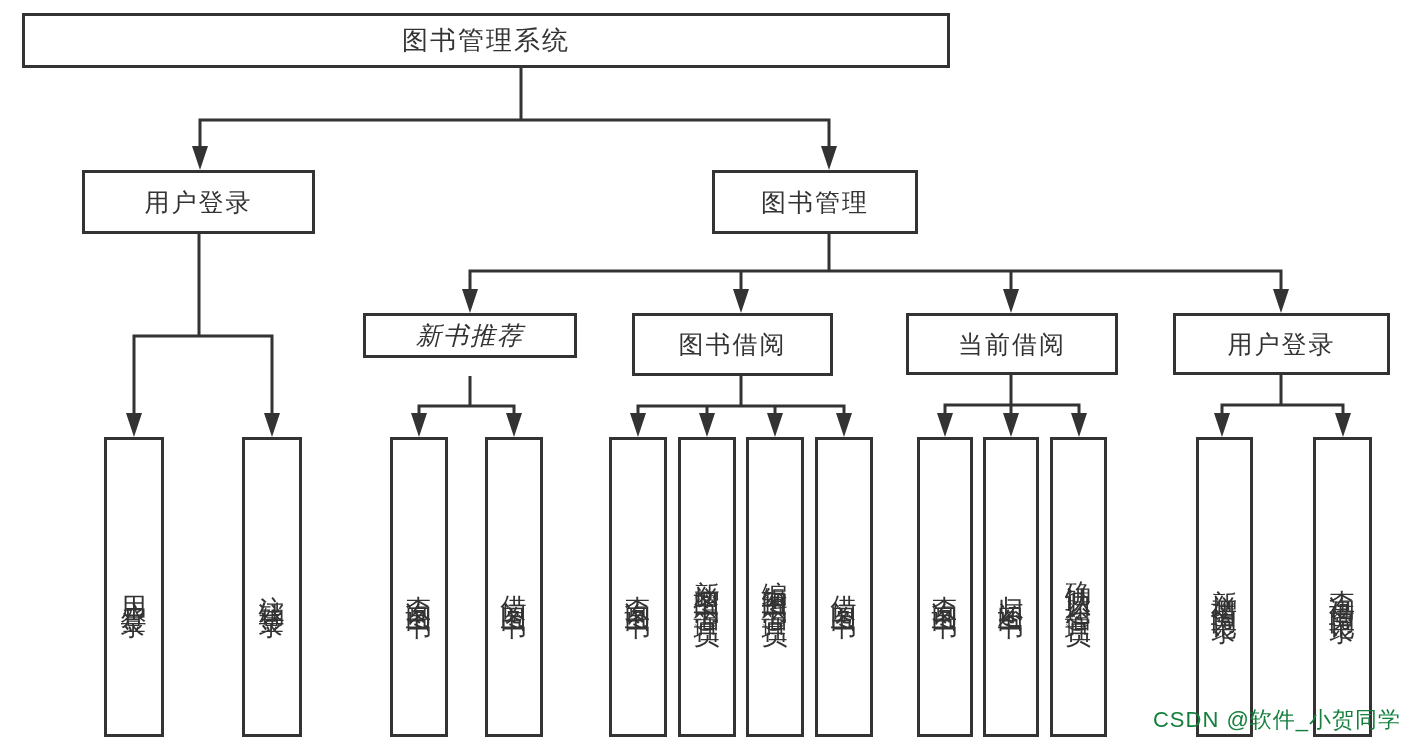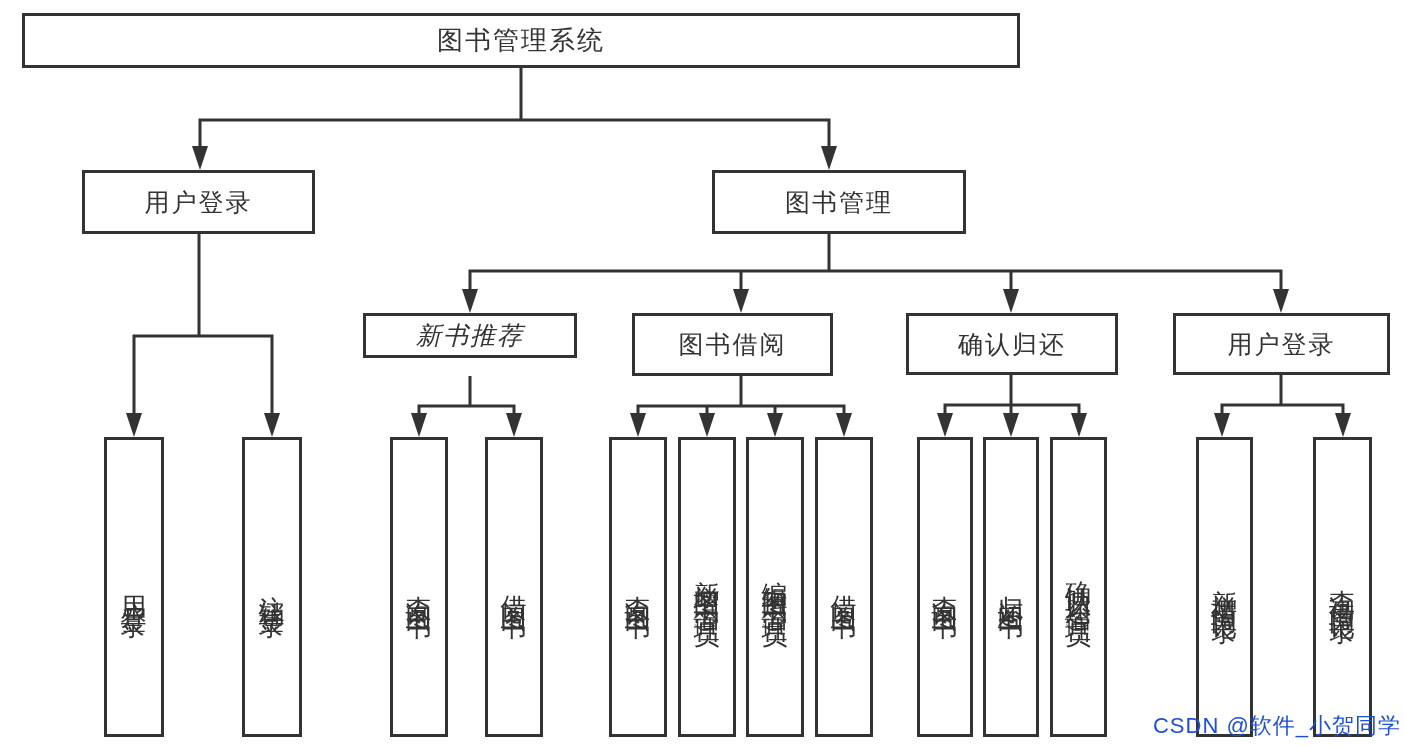--- a/index.html
+++ b/index.html
@@ -39,24 +39,24 @@
     writing-mode: vertical-rl;
     text-orientation: mixed;
     letter-spacing: 6px;
     font-size: 26px;
     white-space: normal;
     line-height: 1;
   }
   .watermark {
     position: absolute;
     right: 4px;
-    bottom: 6px;
+    bottom: 12px;
     z-index: 2;
     font-size: 22px;
-    color: #1d4ed8;
+    color: #15803d;
     letter-spacing: 1px;
   }
 </style>
 </head>
 <body>
 
 <div class="stage">
 
   <svg class="wires" viewBox="0 0 1405 747" xmlns="http://www.w3.org/2000/svg">
 
@@ -109,28 +109,28 @@
       <polygon points="767,413 783,413 775,437"></polygon>
       <polygon points="836,413 852,413 844,437"></polygon>
       <polygon points="937,413 953,413 945,437"></polygon>
       <polygon points="1003,413 1019,413 1011,437"></polygon>
       <polygon points="1071,413 1087,413 1079,437"></polygon>
       <polygon points="1214,413 1230,413 1222,437"></polygon>
       <polygon points="1335,413 1351,413 1343,437"></polygon>
     </g>
   </svg>
 
-  <div class="box title" style="left:22px; top:13px; width:998px; height:55px;">图书管理系统</div>
+  <div class="box title" style="left:22px; top:13px; width:928px; height:55px;">图书管理系统</div>
 
   <div class="box" style="left:82px; top:170px; width:233px; height:64px;">用户登录</div>
-  <div class="box" style="left:712px; top:170px; width:254px; height:64px;">图书管理</div>
+  <div class="box" style="left:712px; top:170px; width:206px; height:64px;">图书管理</div>
 
   <div class="box" style="left:363px; top:313px; width:214px; height:45px;font-style:italic;">新书推荐</div>
   <div class="box" style="left:632px; top:313px; width:201px; height:63px;">图书借阅</div>
-  <div class="box" style="left:906px; top:313px; width:212px; height:62px;">确认归还</div>
+  <div class="box" style="left:906px; top:313px; width:212px; height:62px;">当前借阅</div>
   <div class="box" style="left:1173px; top:313px; width:217px; height:62px;">用户登录</div>
 
   <div class="box v" style="left:104px; top:437px; width:60px; height:300px;">用户登录</div>
   <div class="box v" style="left:242px; top:437px; width:60px; height:300px;">注销登录</div>
 
   <div class="box v" style="left:390px; top:437px; width:58px; height:300px;">查询图书</div>
   <div class="box v" style="left:485px; top:437px; width:58px; height:300px;">借阅图书</div>
 
   <div class="box v" style="left:609px; top:437px; width:58px; height:300px;">查询图书</div>
   <div class="box v" style="left:678px; top:437px; width:58px; height:300px;">新增图书（管理员）</div>

